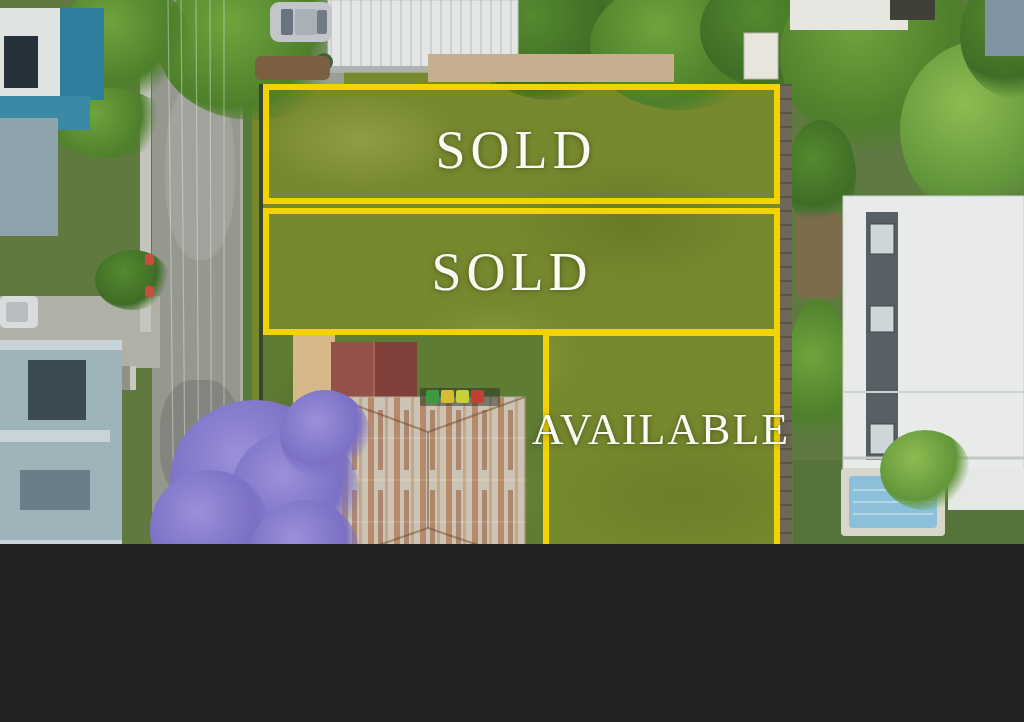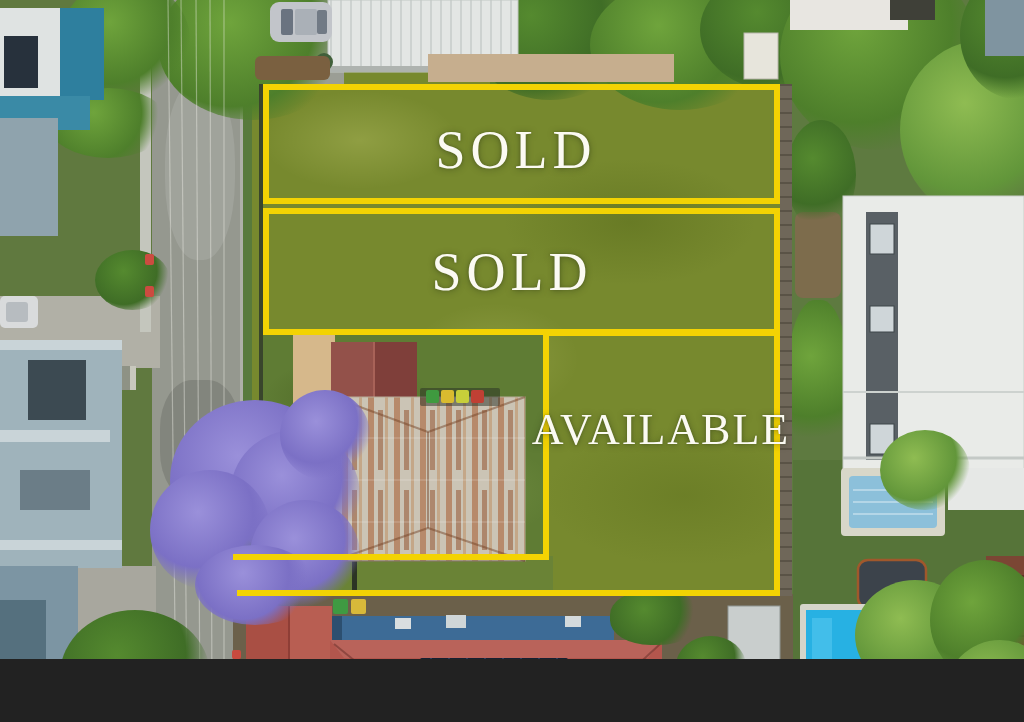--- a/index.html
+++ b/index.html
@@ -1,16 +1,16 @@
 <!DOCTYPE html>
 <html><head>
 <meta charset="utf-8">
 <style>
   html,body{margin:0;padding:0;background:#222;}
-  .scene{position:relative;width:1024px;height:659px;overflow:hidden;
+  .scene{position:relative;width:1024px;height:544px;overflow:hidden;
          background:#701a75;font-family:"Liberation Serif",serif;}
   .r{position:absolute;}
   .blob{position:absolute;border-radius:50%;}
   svg.layer{position:absolute;left:0;top:0;}
   .g-dark{background:radial-gradient(circle at 38% 35%, #558a2f, #3f6d26 55%, rgba(40,70,20,0) 74%);}
   .g-mid{background:radial-gradient(circle at 38% 35%, #6fa43c, #4e7f2b 55%, rgba(50,85,25,0) 74%);}
   .g-light{background:radial-gradient(circle at 38% 35%, #8fbc52, #62963a 55%, rgba(70,110,30,0) 74%);}
   .g-purple{background:radial-gradient(circle at 40% 35%, #9a90da, #7b70c5 52%, rgba(95,80,170,0) 72%);}
   .lots-texture{background:
      radial-gradient(140px 70px at 20% 15%, rgba(255,255,160,.18), transparent 70%),

